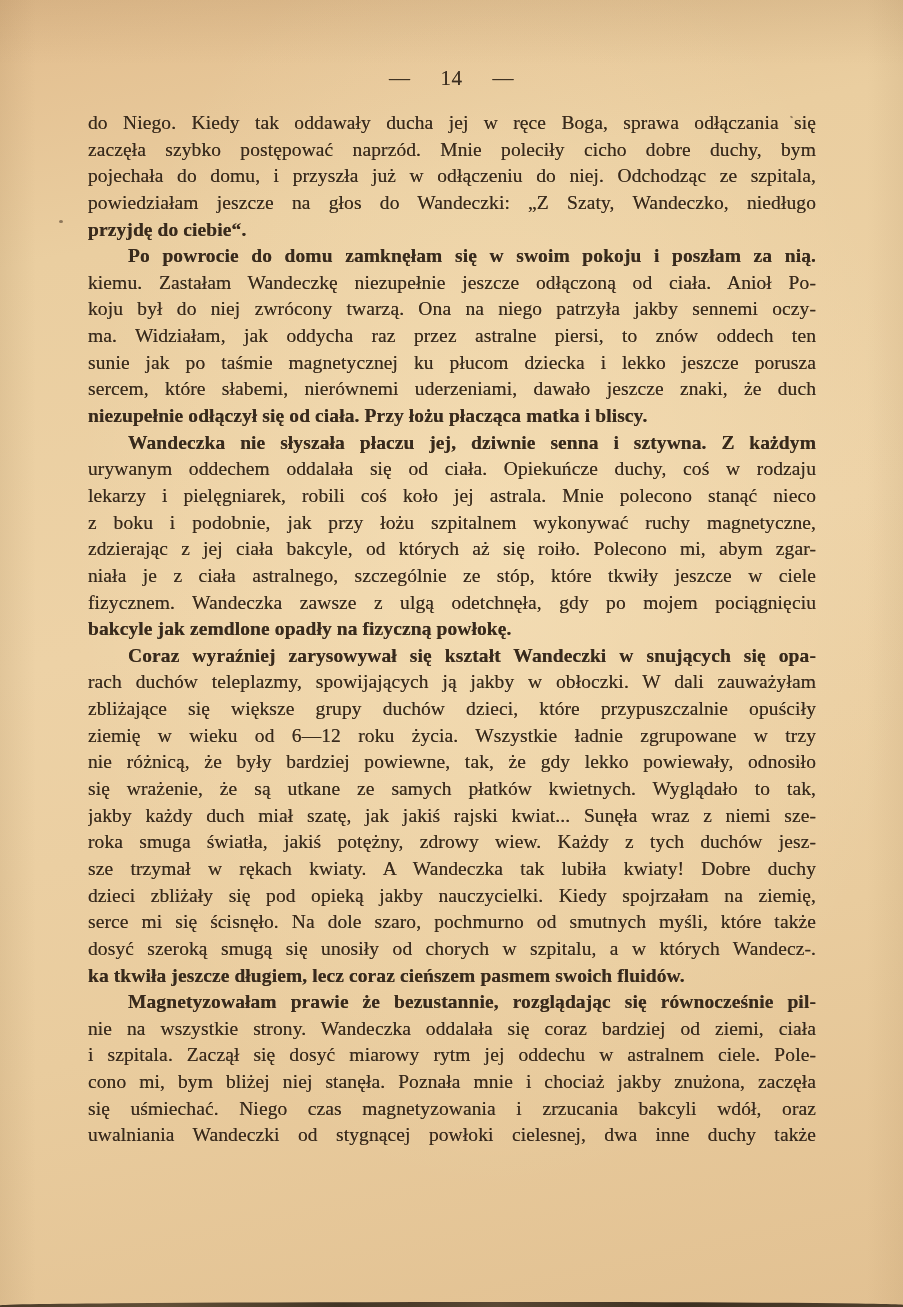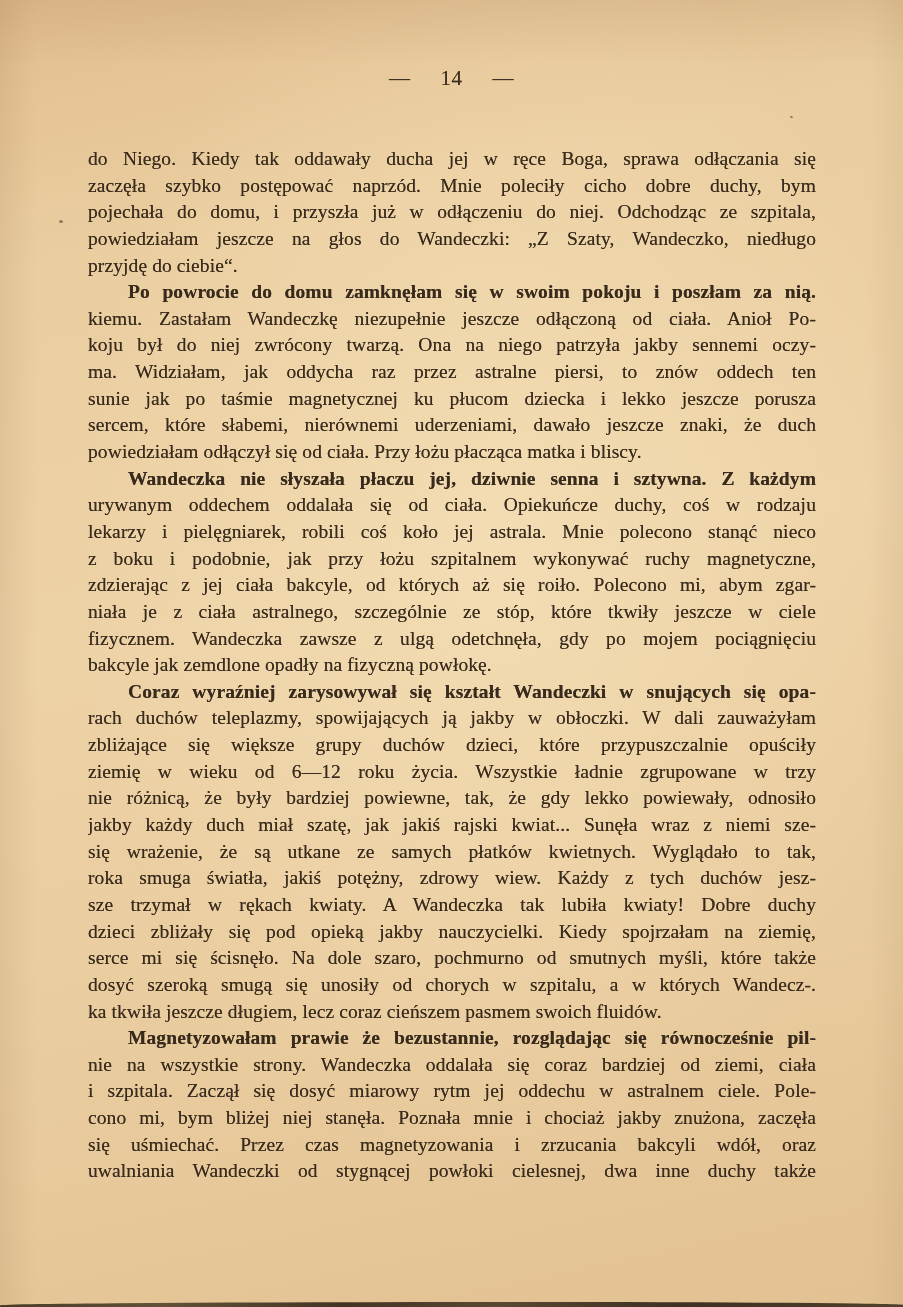--- a/index.html
+++ b/index.html
@@ -46,31 +46,31 @@
   }
   .text-block {
     position: absolute;
     top: 110px;
     left: 88px;
     width: 728px;
     font-size: 19.5px;
     letter-spacing: 0.1px;
     color: #382a1c;
     text-shadow: 0 0 0.45px rgba(56,42,28,0.7);
-    margin-top: 36px;
   }
   .line {
     height: 26.65px;
     line-height: 26.65px;
     overflow: hidden;
     text-align: justify;
     text-align-last: justify;
   }
   .line.para-end {
     text-align-last: left;
+    font-weight: bold;
   }
   .line.indent {
     text-indent: 40px;
     font-weight: bold;
   }
   .speck {
     position: absolute;
     background: rgba(66,50,33,0.55);
     border-radius: 50%;
     pointer-events: none;
@@ -107,47 +107,47 @@
       <div class="line">zaczęła szybko postępować naprzód.  Mnie poleciły cicho dobre duchy, bym</div>
       <div class="line">pojechała do domu, i przyszła już w odłączeniu do niej.  Odchodząc ze szpitala,</div>
       <div class="line">powiedziałam jeszcze na głos do Wandeczki: „Z Szaty, Wandeczko, niedługo</div>
       <div class="line para-end">przyjdę do ciebie“.</div>
       <div class="line indent">Po powrocie do domu zamknęłam się w swoim pokoju i poszłam za nią.</div>
       <div class="line">kiemu.  Zastałam Wandeczkę niezupełnie jeszcze odłączoną od ciała.  Anioł Po-</div>
       <div class="line">koju był do niej zwrócony twarzą.  Ona na niego patrzyła jakby sennemi oczy-</div>
       <div class="line">ma.  Widziałam, jak oddycha raz przez astralne piersi, to znów oddech ten</div>
       <div class="line">sunie jak po taśmie magnetycznej ku płucom dziecka i lekko jeszcze porusza</div>
       <div class="line">sercem, które słabemi, nierównemi uderzeniami, dawało jeszcze znaki, że duch</div>
-      <div class="line para-end">powiedziałam odłączył się od ciała.  Przy łożu płacząca matka i bliscy.</div>
+      <div class="line para-end">niezupełnie odłączył się od ciała.  Przy łożu płacząca matka i bliscy.</div>
       <div class="line indent">Wandeczka nie słyszała płaczu jej, dziwnie senna i sztywna.  Z każdym</div>
       <div class="line">urywanym oddechem oddalała się od ciała.  Opiekuńcze duchy, coś w rodzaju</div>
       <div class="line">lekarzy i pielęgniarek, robili coś koło jej astrala.  Mnie polecono stanąć nieco</div>
       <div class="line">z boku i podobnie, jak przy łożu szpitalnem wykonywać ruchy magnetyczne,</div>
       <div class="line">zdzierając z jej ciała bakcyle, od których aż się roiło.  Polecono mi, abym zgar-</div>
       <div class="line">niała je z ciała astralnego, szczególnie ze stóp, które tkwiły jeszcze w ciele</div>
       <div class="line">fizycznem.  Wandeczka zawsze z ulgą odetchnęła, gdy po mojem pociągnięciu</div>
       <div class="line para-end">bakcyle jak zemdlone opadły na fizyczną powłokę.</div>
       <div class="line indent">Coraz wyraźniej zarysowywał się kształt Wandeczki w snujących się opa-</div>
       <div class="line">rach duchów teleplazmy, spowijających ją jakby w obłoczki.  W dali zauważyłam</div>
       <div class="line">zbliżające się większe grupy duchów dzieci, które przypuszczalnie opuściły</div>
       <div class="line">ziemię w wieku od 6—12 roku życia.  Wszystkie ładnie zgrupowane w trzy</div>
       <div class="line">nie różnicą, że były bardziej powiewne, tak, że gdy lekko powiewały, odnosiło</div>
+      <div class="line">się wrażenie, że są utkane ze samych płatków kwietnych.  Wyglądało to tak,</div>
       <div class="line">jakby każdy duch miał szatę, jak jakiś rajski kwiat...  Sunęła wraz z niemi sze-</div>
-      <div class="line">się wrażenie, że są utkane ze samych płatków kwietnych.  Wyglądało to tak,</div>
       <div class="line">roka smuga światła, jakiś potężny, zdrowy wiew.  Każdy z tych duchów jesz-</div>
       <div class="line">sze trzymał w rękach kwiaty.  A Wandeczka tak lubiła kwiaty!  Dobre duchy</div>
       <div class="line">dzieci zbliżały się pod opieką jakby nauczycielki.  Kiedy spojrzałam na ziemię,</div>
       <div class="line">serce mi się ścisnęło.  Na dole szaro, pochmurno od smutnych myśli, które także</div>
       <div class="line">dosyć szeroką smugą się unosiły od chorych w szpitalu, a w których Wandecz-.</div>
       <div class="line para-end">ka tkwiła jeszcze długiem, lecz coraz cieńszem pasmem swoich fluidów.</div>
       <div class="line indent">Magnetyzowałam prawie że bezustannie, rozglądając się równocześnie pil-</div>
       <div class="line">nie na wszystkie strony.  Wandeczka oddalała się coraz bardziej od ziemi, ciała</div>
       <div class="line">i szpitala.  Zaczął się dosyć miarowy rytm jej oddechu w astralnem ciele.  Pole-</div>
       <div class="line">cono mi, bym bliżej niej stanęła.  Poznała mnie i chociaż jakby znużona, zaczęła</div>
-      <div class="line">się uśmiechać.  Przez czas magnetyzowania i zrzucania bakcyli wdół, oraz</div>
+      <div class="line">się uśmiechać.  Niego czas magnetyzowania i zrzucania bakcyli wdół, oraz</div>
       <div class="line">uwalniania Wandeczki od stygnącej powłoki cielesnej, dwa inne duchy także</div>
     </div>
 
   <div class="speck s1"></div>
   <div class="speck s2"></div>
 
   <div class="scan-edge-bottom"></div>
 
 </div>
 

